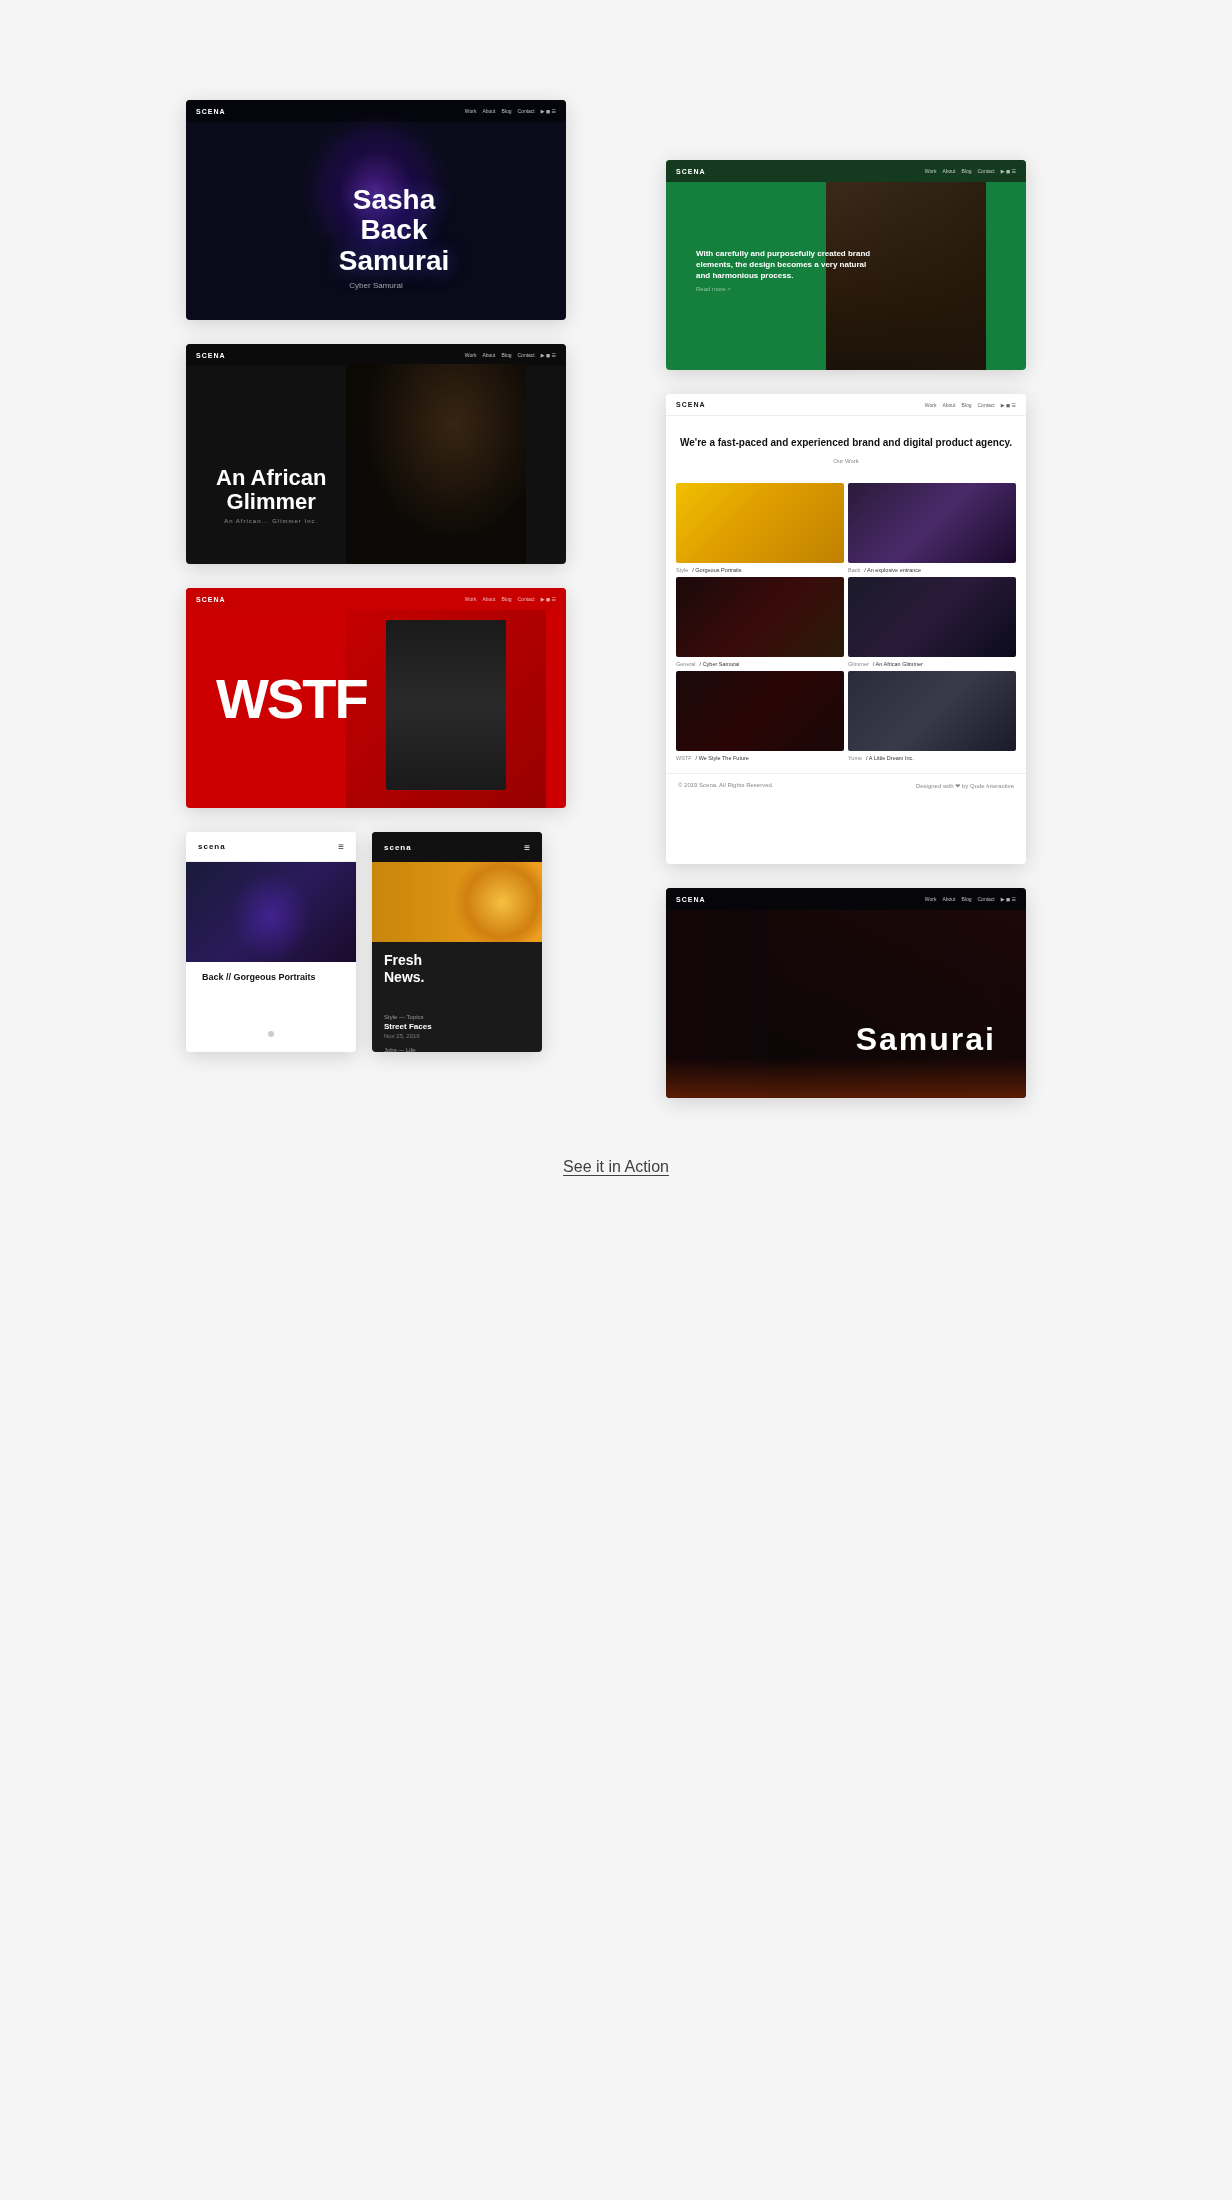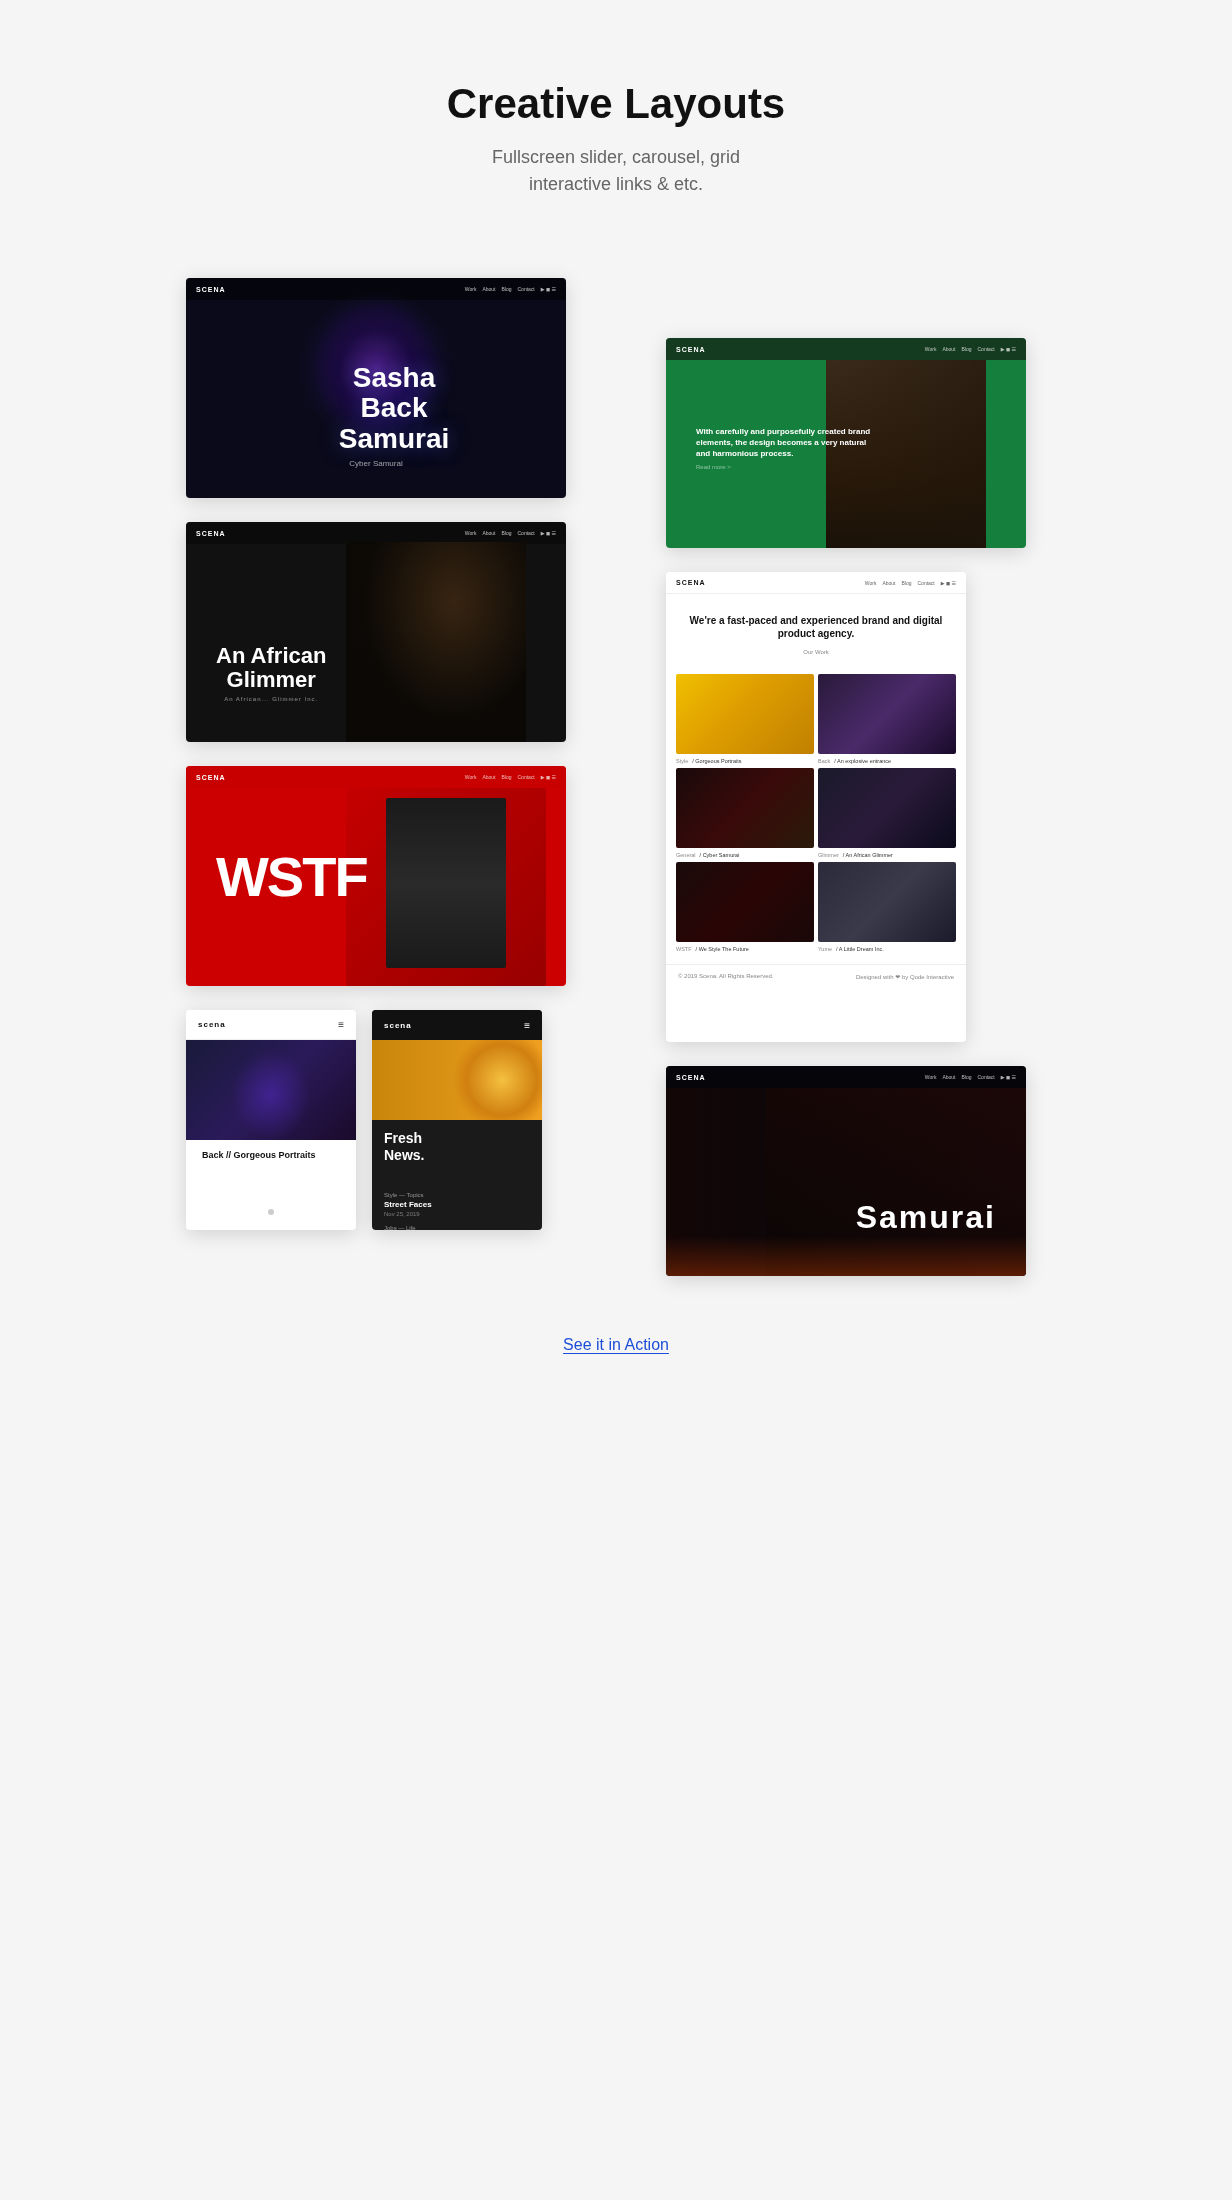--- a/index.html
+++ b/index.html
@@ -516,21 +516,21 @@
 
     .green-text .small-link {
       font-size: 6px;
       color: rgba(255,255,255,0.5);
       margin-top: 4px;
       display: block;
     }
 
     
     .mockup-grid {
-      width: 300px;
+      width: 360px;
       height: 470px;
       background: white;
       position: relative;
       overflow: hidden;
     }
 
     .grid-nav {
       height: 22px;
       background: white;
       display: flex;
@@ -709,37 +709,30 @@
       padding-top: 60px;
     }
 
     .see-action {
       margin-top: 60px;
       text-align: center;
     }
 
     .see-action a {
       font-size: 16px;
-      color: #1d4ed8;
+      color: #404040;
       text-decoration: underline;
       text-underline-offset: 3px;
     }
   </style>
 </head>
 <body>
 
 <div class="page-wrapper">
 
-  <div class="header-section">
-    <h1 class="header-title">Creative Layouts</h1>
-    <p class="header-subtitle">
-      <span>Fullscreen slider, carousel, grid</span><br>
-      <span>interactive links &amp; etc.</span>
-    </p>
-  </div>
 
   <div class="layouts-grid">
 
     <div class="left-col">
 
       <div class="mockup mockup-sasha">
         <div class="nav-bar">
           <span class="nav-logo">SCENA</span>
           <div class="nav-links">
             <span>Work</span>

